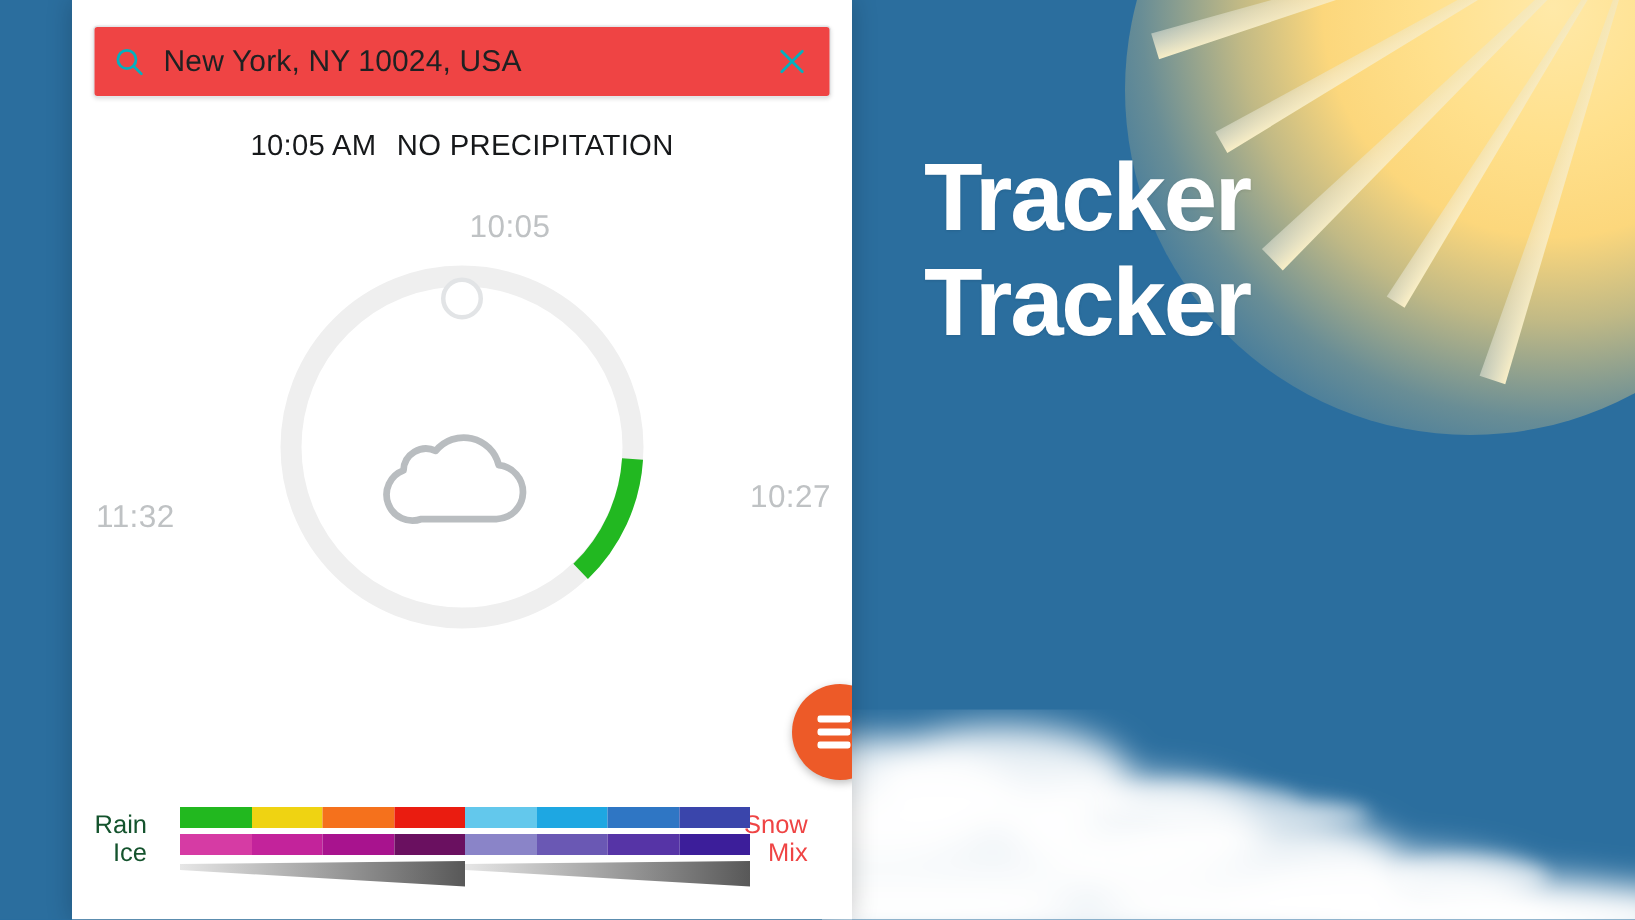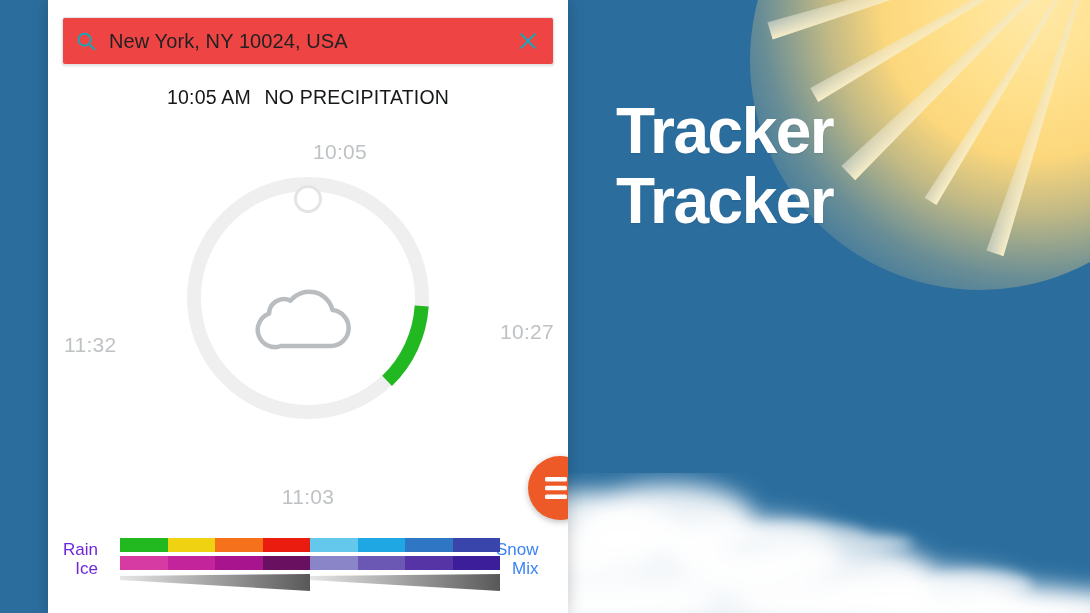--- a/index.html
+++ b/index.html
@@ -155,22 +155,22 @@
     position:absolute;
     left:0; bottom:13px;
     width:520px; height:62px;
   }
   .legend-label{
     position:absolute;
     font-size:17px;
     line-height:17px;
     white-space:nowrap;
   }
-  .legend-label.dark{ color:#6d28d9; }
-  .legend-label.muted{ color:#3b82f6; }
+  .legend-label.dark{ color:#14532d; }
+  .legend-label.muted{ color:#ef4444; }
   #lbl-rain { right:470px; top:3px;  text-align:right; }
   #lbl-ice  { right:470px; top:22px; text-align:right; }
   #lbl-snow { left:448px;  top:3px; }
   #lbl-mix  { left:464px;  top:22px; }
 
   .bar-group{ position:absolute; }
   #grp-left { left:72px; top:0; }
   #grp-right{ left:262px; top:0; }
   .color-bar{
     width:190px; height:14px;
@@ -292,21 +292,20 @@
 
   <div id="status-line">
     <span class="time">10:05 AM</span>
     <span>NO PRECIPITATION</span>
   </div>
 
   <div id="dial-wrap">
 
     <span class="dial-label" id="dial-label-top">10:05</span>
     <span class="dial-label" id="dial-label-right">10:27</span>
-    <span class="dial-label" id="dial-label-bottom">11:03</span>
     <span class="dial-label" id="dial-label-left">11:32</span>
 
     <svg id="dial-svg" width="256" height="256" viewBox="0 0 256 256">
       <circle cx="128" cy="128" r="114" fill="none" stroke="#EFEFEF" stroke-width="14"></circle>
 
       <path d="M 241.7 136.0 A 114 114 0 0 1 207.1 210.9" fill="none" stroke="#22B821" stroke-width="14" stroke-linecap="butt"></path>
     </svg>
 
     <div id="dial-handle"></div>
 

